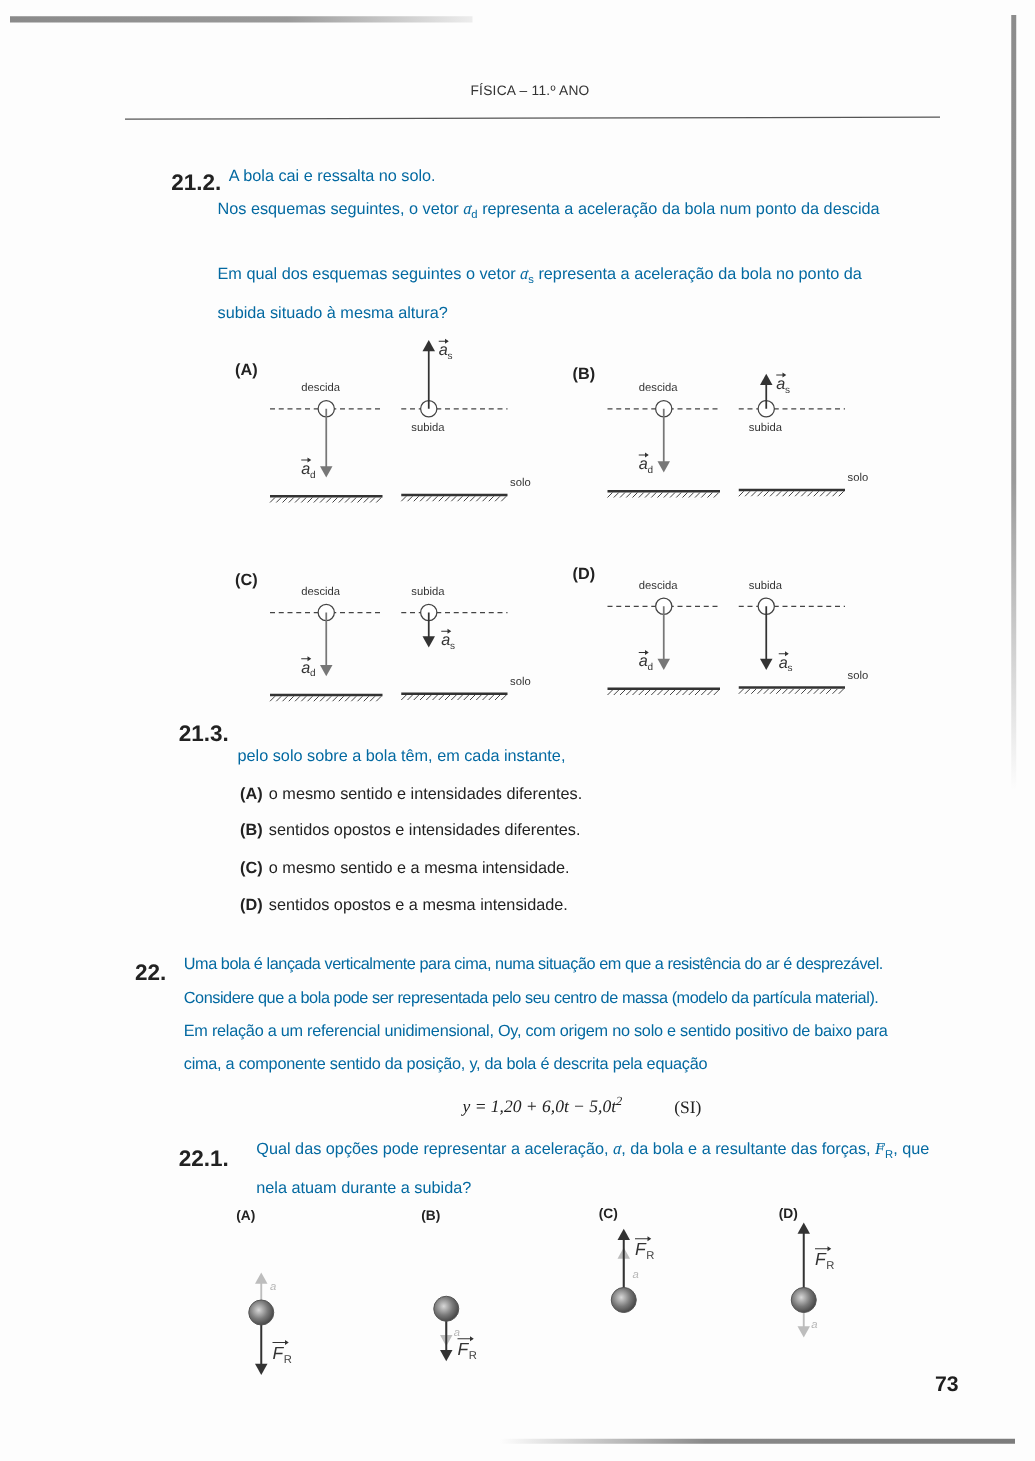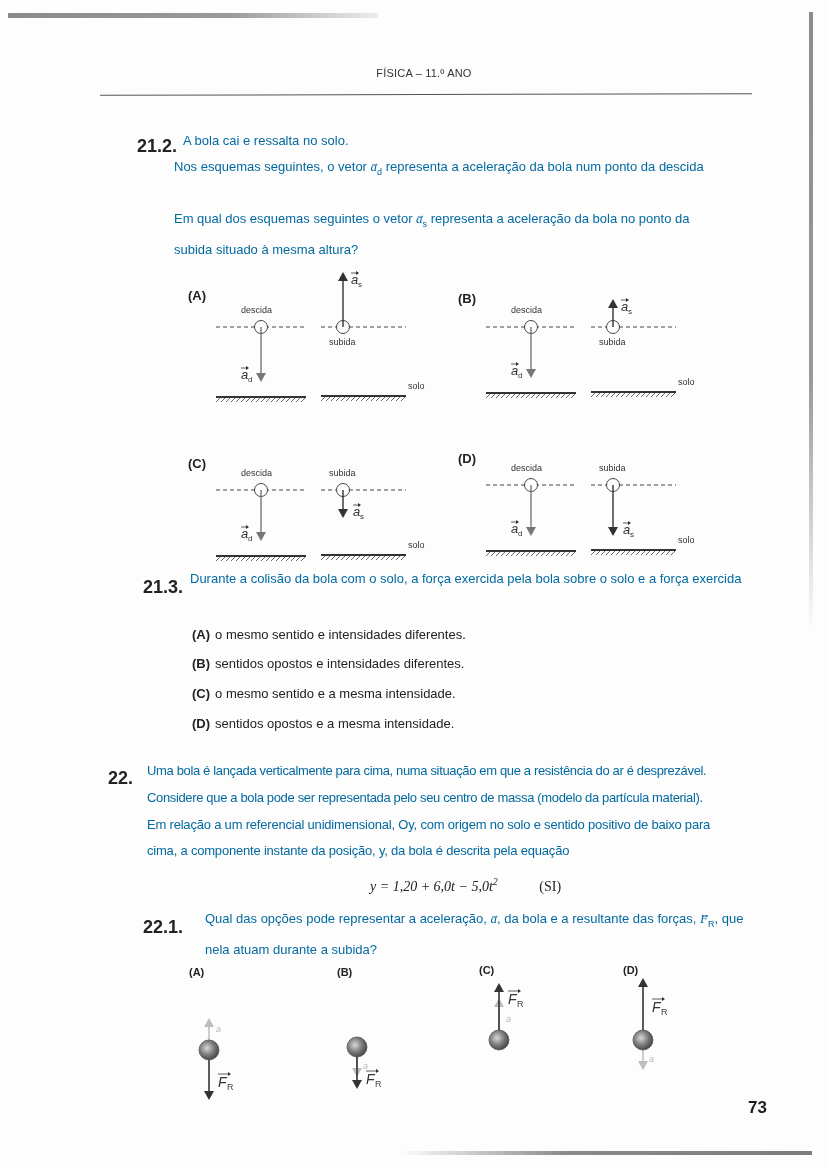--- a/index.html
+++ b/index.html
@@ -318,35 +318,36 @@
       <line x1="198" y1="112" x2="202" y2="108" stroke="#444" stroke-width="0.8"></line>
       <line x1="203" y1="112" x2="207" y2="108" stroke="#444" stroke-width="0.8"></line>
       <line x1="208" y1="112" x2="212" y2="108" stroke="#444" stroke-width="0.8"></line>
       <line x1="213" y1="112" x2="217" y2="108" stroke="#444" stroke-width="0.8"></line>
       <text x="220" y="100" font-size="9" fill="#333">solo</text>
     </svg>
   </div>
 
 <div class="qnum" style="left:143px; top:577px;">21.3.</div>
 <div class="para" style="left:190px; top:566px; width:580px;">
-  <span>Durante a colisão da bola com o solo, a força exercida pela bola sobre o solo e a força exercida</span><br>
+  <br>
+  <span>pelo solo sobre a bola têm, em cada instante,</span>
 </div>
 <div class="opt" style="left:192px; top:627px;"><b>(A)</b><span>o mesmo sentido e intensidades diferentes.</span></div>
 <div class="opt" style="left:192px; top:656px;"><b>(B)</b><span>sentidos opostos e intensidades diferentes.</span></div>
 <div class="opt" style="left:192px; top:686px;"><b>(C)</b><span>o mesmo sentido e a mesma intensidade.</span></div>
 <div class="opt" style="left:192px; top:716px;"><b>(D)</b><span>sentidos opostos e a mesma intensidade.</span></div>
 
 <div class="qnum" style="left:108px; top:768px;">22.</div>
 <div class="para" style="left:147px; top:757px; width:640px; letter-spacing:-0.35px; line-height:27px;">
   <span>Uma bola é lançada verticalmente para cima, numa situação em que a resistência do ar é desprezável.</span><br>
   <span>Considere que a bola pode ser representada pelo seu centro de massa (modelo da partícula material).</span>
 </div>
 <div class="para" style="left:147px; top:812px; width:640px; letter-spacing:-0.2px; line-height:26px;">
   <span>Em relação a um referencial unidimensional, Oy, com origem no solo e sentido positivo de baixo para</span><br>
-  <span>cima, a componente instante da posição, y, da bola é descrita pela equação</span>
+  <span>cima, a componente sentido da posição, y, da bola é descrita pela equação</span>
 </div>
 <div class="eq">
   <i>y = 1,20 + 6,0t − 5,0t</i><sup style="font-style:italic;font-size:10px;">2</sup>
   <span class="si">(SI)</span>
 </div>
 
 <div class="qnum" style="left:143px; top:917px;">22.1.</div>
 <div class="para" style="left:205px; top:906px; width:590px;">
   <span>Qual das opções pode representar a aceleração,</span>
   <span class="vec"><span class="arr">→</span><span>a</span></span><span>, da bola e a resultante das forças,</span>

